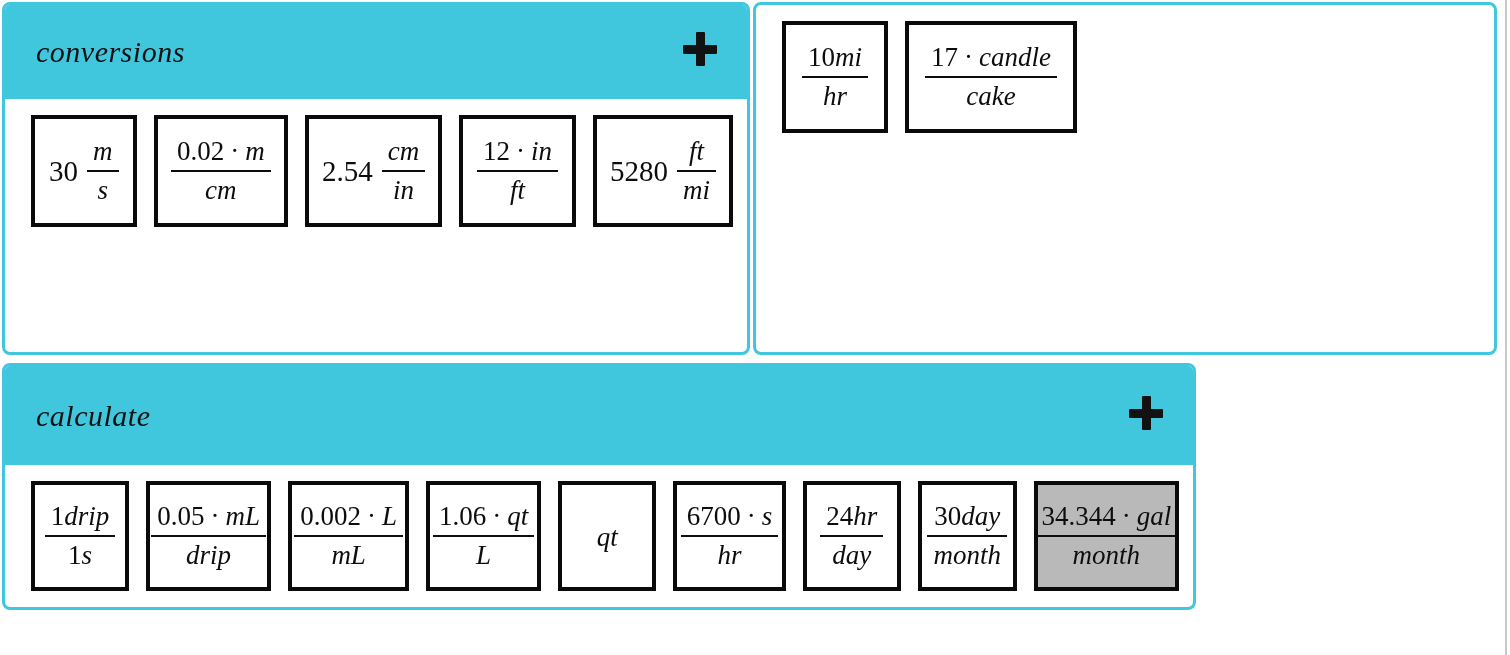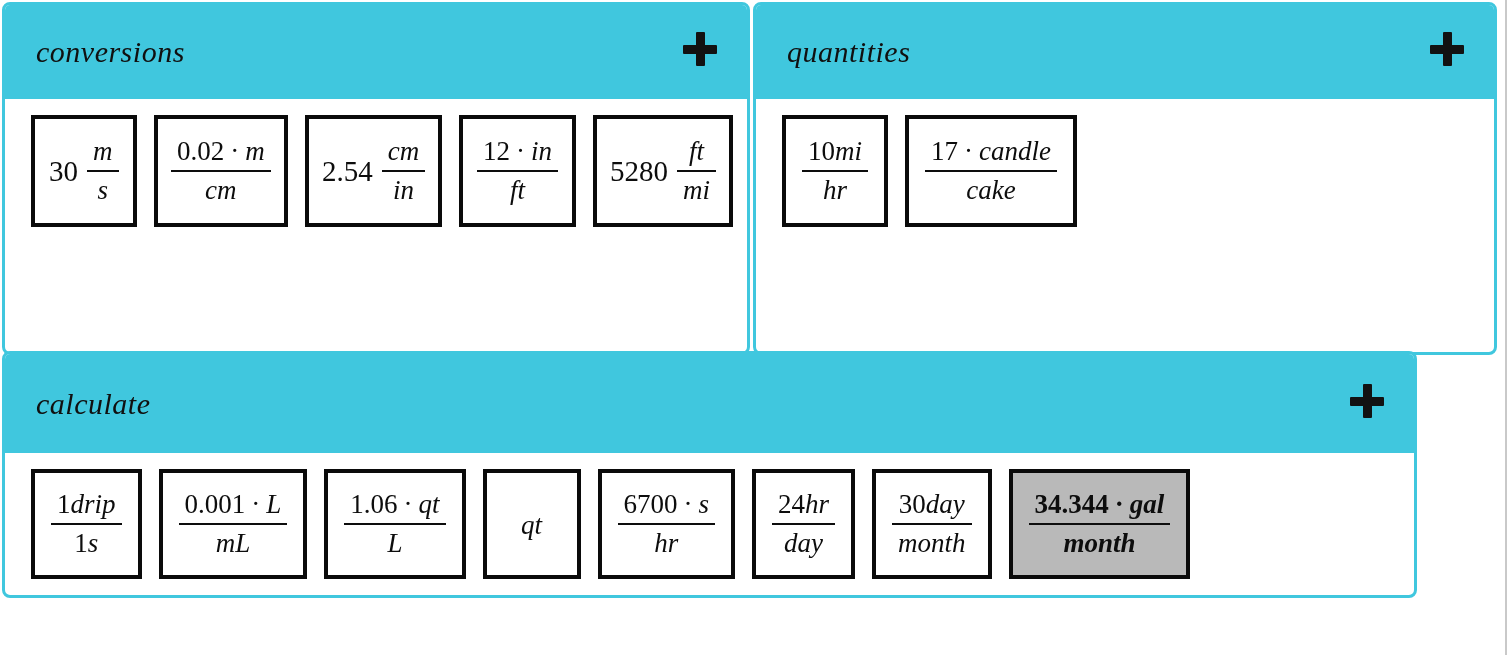--- a/index.html
+++ b/index.html
@@ -30,22 +30,22 @@
     background: #ffffff;
     overflow: hidden;
     display: flex;
     flex-direction: column;
   }
   .panel-conversions { width: 748px; height: 353px; }
   .panel-quantities  { width: 744px; height: 353px; }
   .panel-calculate {
     position: absolute;
     left: 2px;
-    top: 351px;
-    width: 1415px;
+    top: 363px;
+    width: 1194px;
     height: 247px;
   }
 
   .panel-header {
     flex: 0 0 auto;
     height: 94px;
     background: var(--accent, #40c7de);
     display: flex;
     align-items: center;
     justify-content: space-between;
@@ -97,21 +97,21 @@
     background: #ffffff;
     min-height: 112px;
     min-width: 98px;
     display: flex;
     align-items: center;
     justify-content: center;
     padding: 12px 16px;
     cursor: pointer;
   }
   .panel-calculate .unit-card { min-height: 110px; }
-  .unit-card.highlighted { background: var(--highlight, #b9b9b9); font-weight: bold; }
+  .unit-card.highlighted { background: var(--highlight, #b9b9b9); }
 
   .coeff {
     font-size: 29px;
     color: #0d0d0d;
     margin-right: 9px;
     white-space: nowrap;
   }
   .frac {
     display: inline-block;
     text-align: center;
@@ -188,26 +188,20 @@
           <span class="coeff rm">5280</span>
           <span class="frac">
             <span class="num"><span class="it">ft</span></span>
             <span class="den"><span class="it">mi</span></span>
           </span>
         </div>
       </div>
   </div>
 
   <div class="panel panel-quantities">
-    <div class="panel-header">
-      <span class="panel-title">quantities</span>
-      <div class="add-button">
-        <span class="plus-glyph"></span>
-      </div>
-    </div>
     <div class="cards">
         <div class="unit-card">
           <span class="frac">
             <span class="num"><span class="rm">10</span><span class="it">mi</span></span>
             <span class="den"><span class="it">hr</span></span>
           </span>
         </div>
         <div class="unit-card">
           <span class="frac">
             <span class="num"><span class="rm">17</span><span class="dot">·</span><span class="it">candle</span></span>
@@ -228,21 +222,27 @@
   </div>
   <div class="cards">
       <div class="unit-card">
         <span class="frac">
           <span class="num"><span class="rm">1</span><span class="it">drip</span></span>
           <span class="den"><span class="rm">1</span><span class="it">s</span></span>
         </span>
       </div>
       <div class="unit-card">
         <span class="frac">
-          <span class="num"><span class="rm">0.001</span><span class="dot">·</span><span class="it">L</span></span>
+          <span class="num"><span class="rm">0.05</span><span class="dot">·</span><span class="it">mL</span></span>
+          <span class="den"><span class="it">drip</span></span>
+        </span>
+      </div>
+      <div class="unit-card">
+        <span class="frac">
+          <span class="num"><span class="rm">0.002</span><span class="dot">·</span><span class="it">L</span></span>
           <span class="den"><span class="it">mL</span></span>
         </span>
       </div>
       <div class="unit-card">
         <span class="frac">
           <span class="num"><span class="rm">1.06</span><span class="dot">·</span><span class="it">qt</span></span>
           <span class="den"><span class="it">L</span></span>
         </span>
       </div>
       <div class="unit-card">

